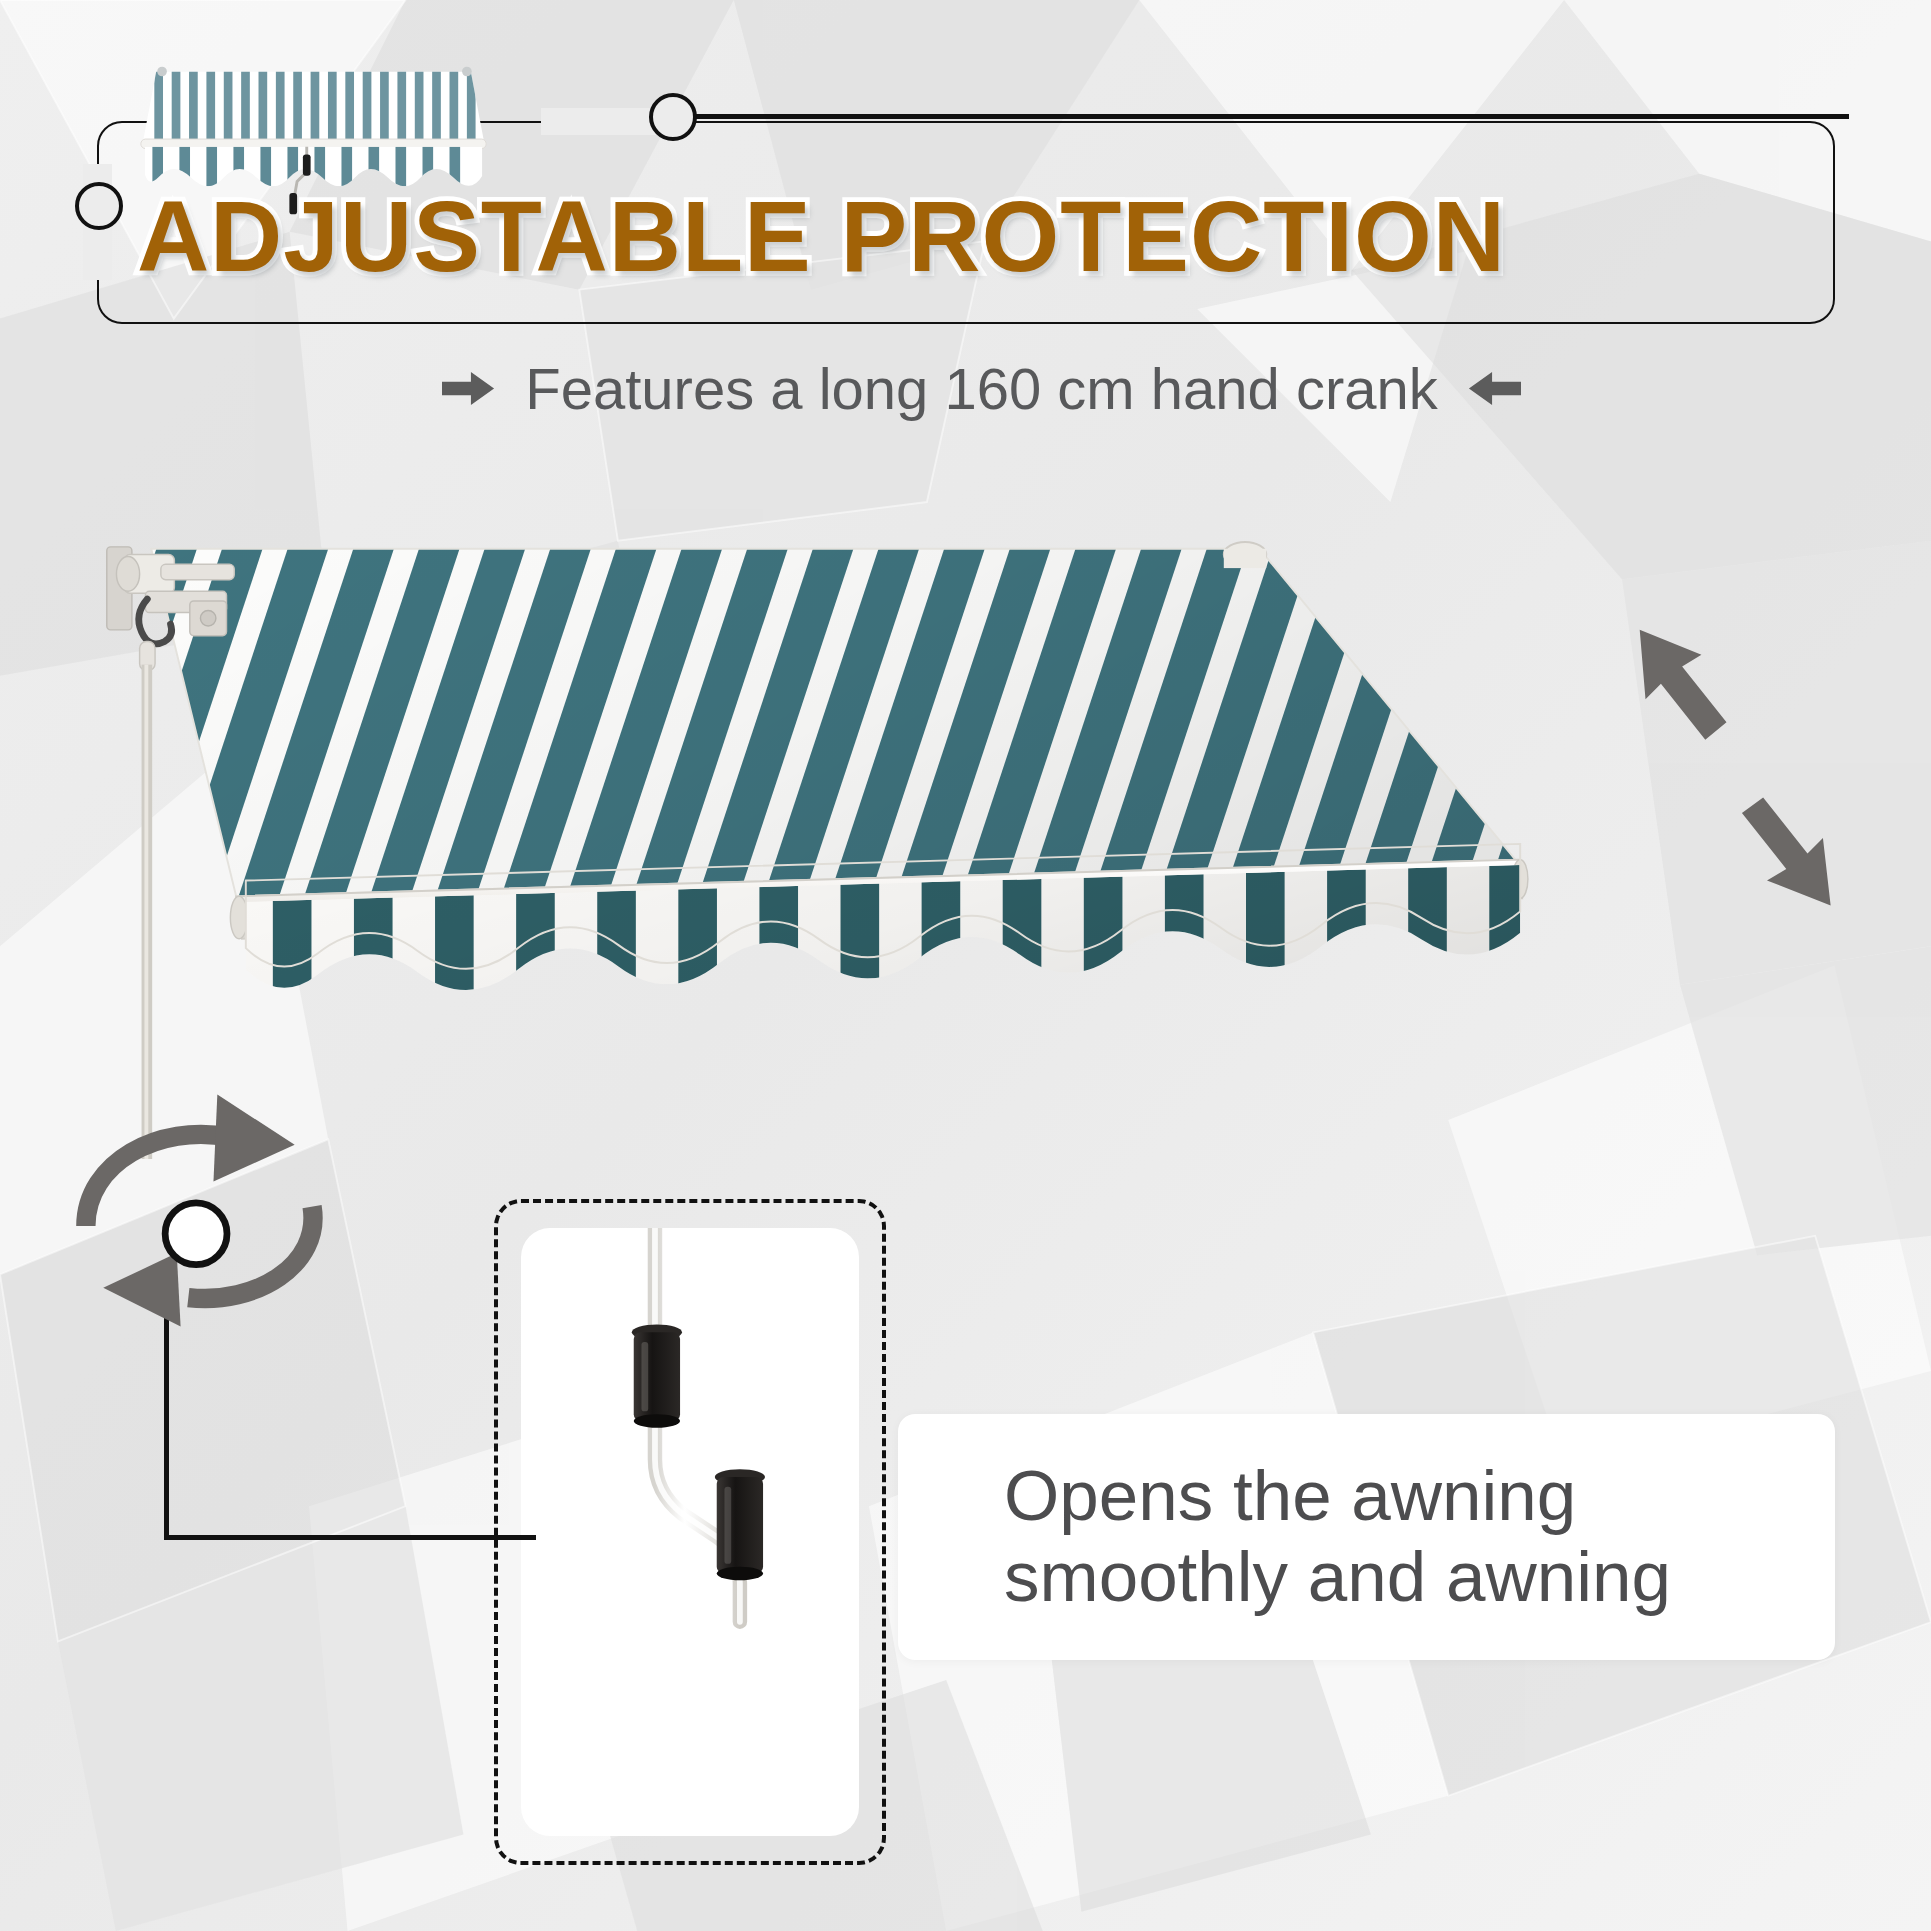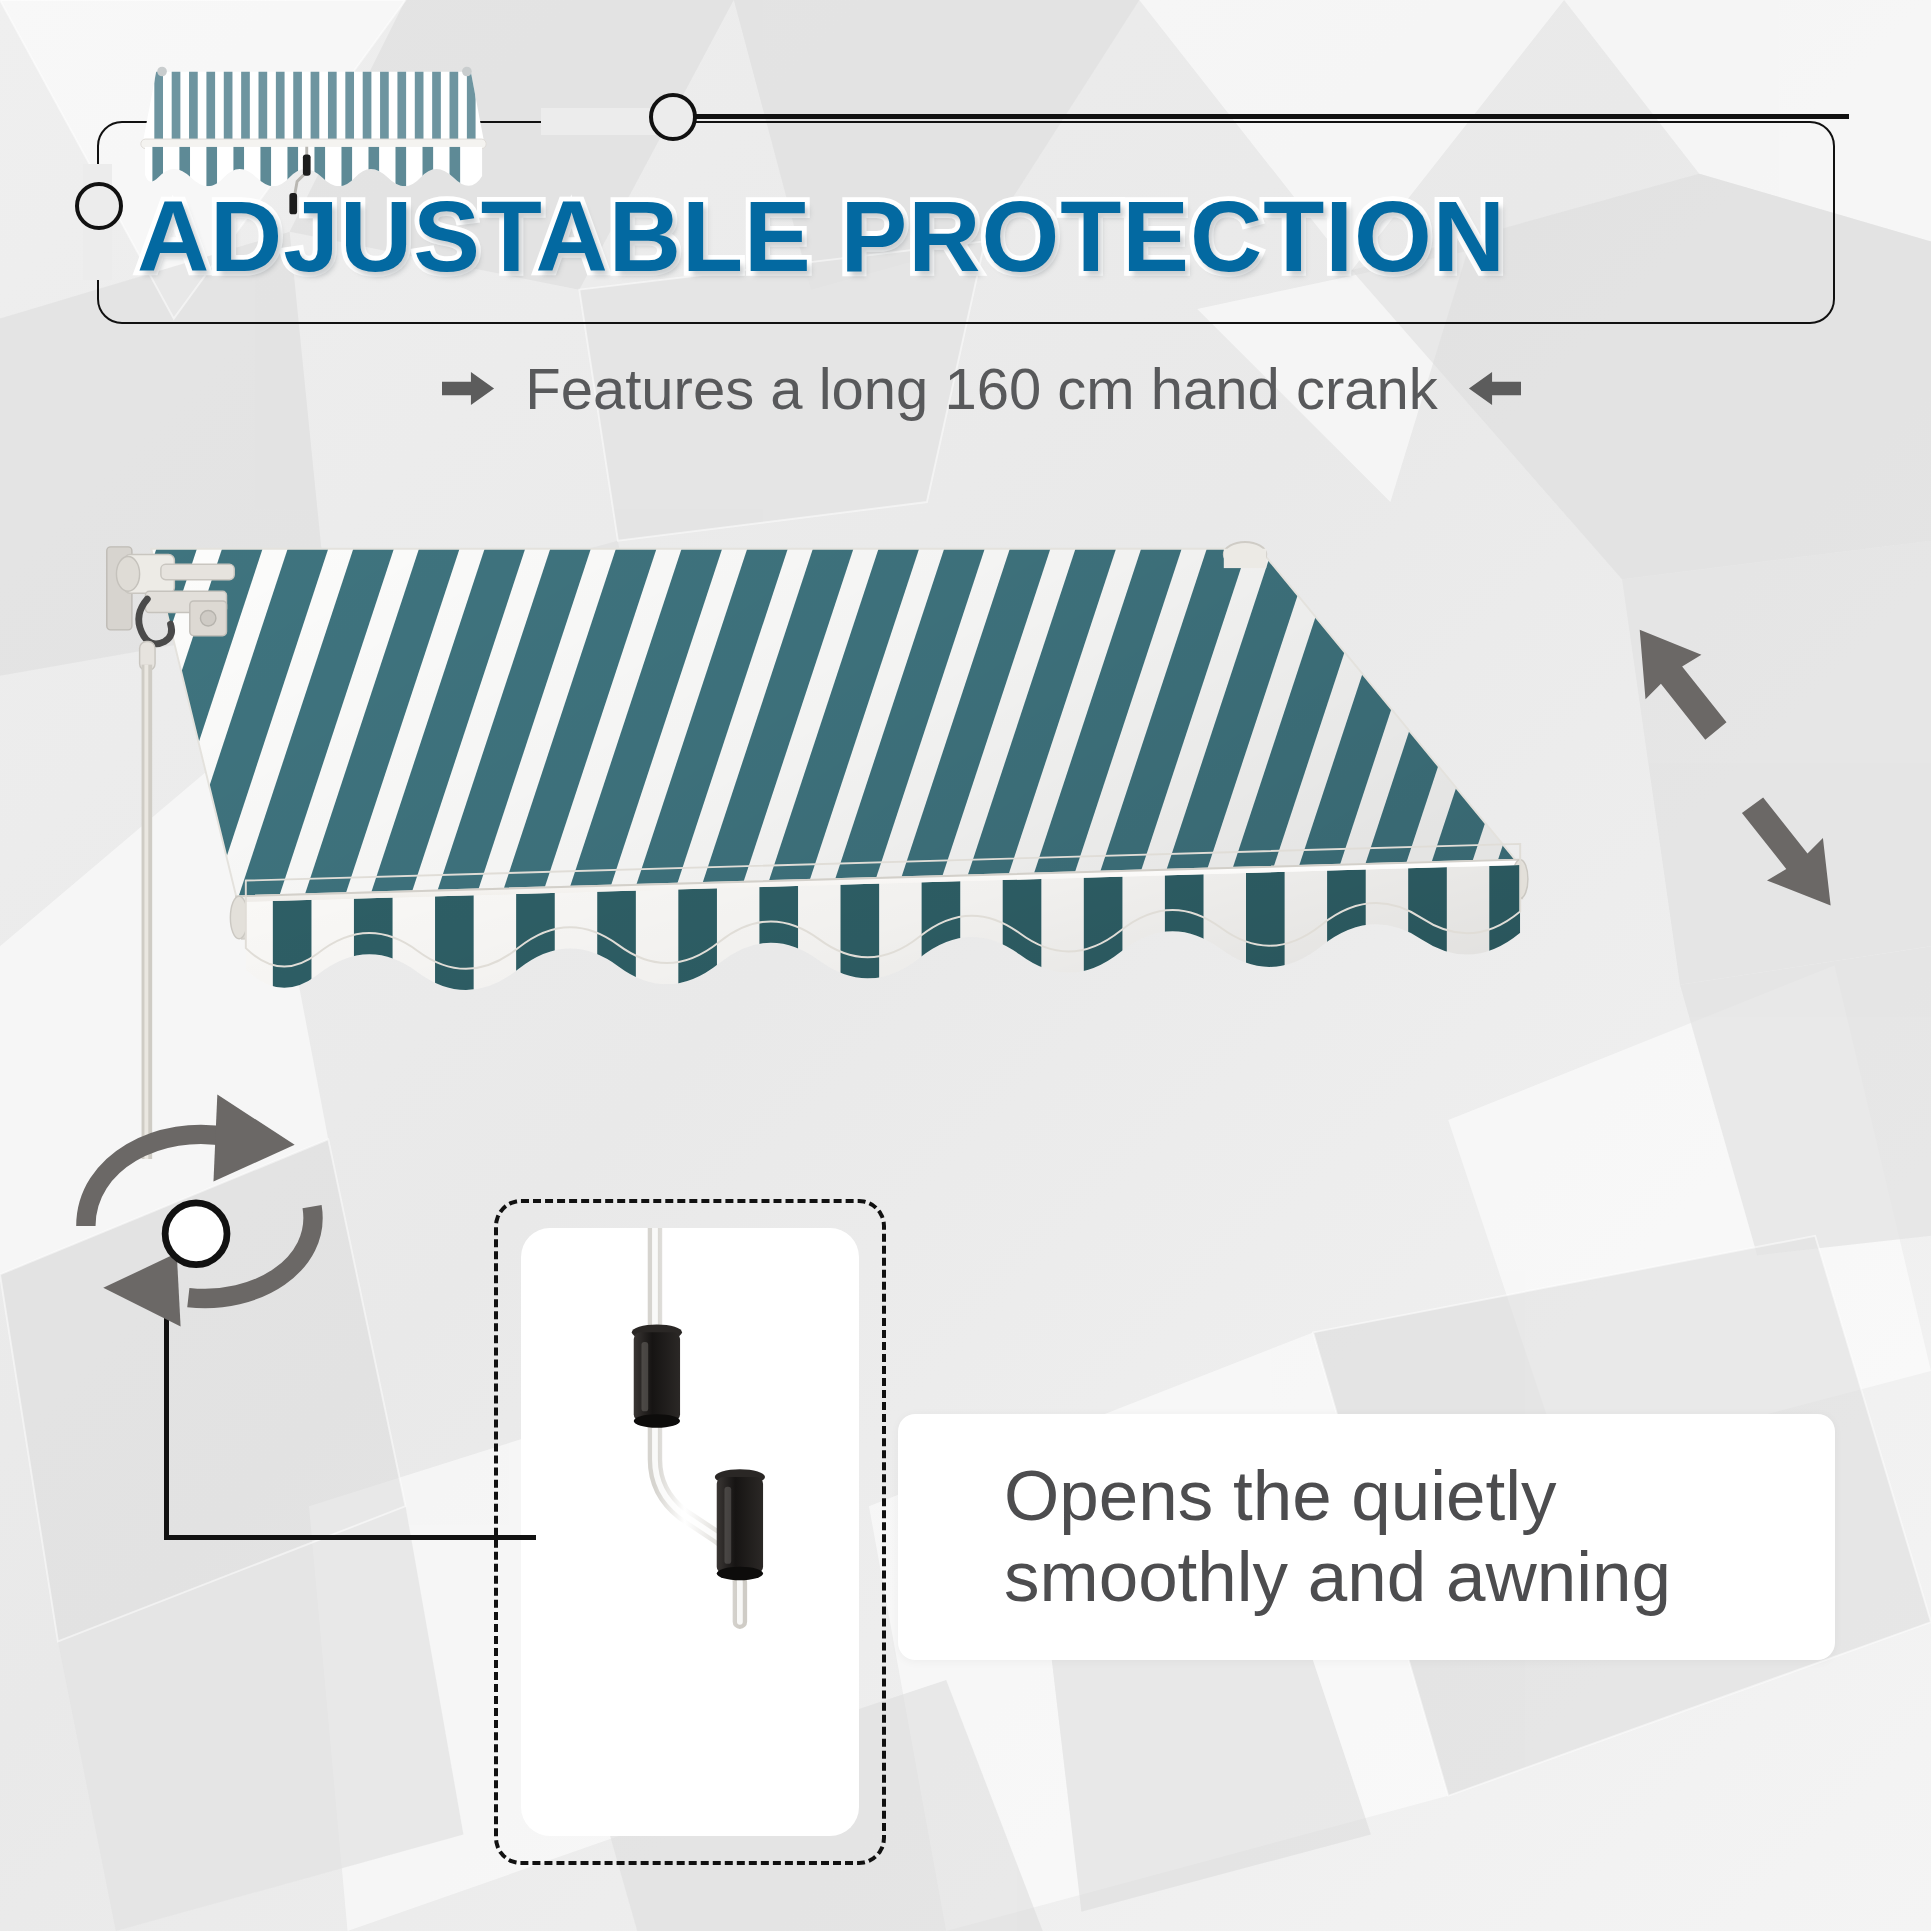--- a/index.html
+++ b/index.html
@@ -39,21 +39,21 @@
   .conn-circle-left{ left:75px; top:182px; width:48px; height:48px; }
   .conn-line-left-v{ left:164px; top:1284px; width:4.8px; height:256px; }
   .conn-line-left-h{ left:164px; top:1535px; width:372px; height:4.8px; }
 
   
   .title{
     position:absolute; left:0; top:179px; width:1643px;
     text-align:center; z-index:7;
     font-size:100px; font-weight:700; letter-spacing:1px;
     font-family:"Liberation Sans Narrow","Liberation Sans", sans-serif;
-    color:#0369a1;
+    color:#a16207;
     transform:scaleX(1.0);
     -webkit-text-stroke:9.7px #ffffff;
     paint-order:stroke fill;
     text-shadow:3.9px 4.8px 4.8px rgba(120,130,135,.38);
     white-space:nowrap;
   }
   .subtitle{
     position:absolute; left:0; top:355px; width:1931px;
     text-align:center; z-index:7;
     font-size:58px; color:#58595b; font-weight:400;
@@ -409,18 +409,18 @@
 
     <g>
       <ellipse cx="206" cy="258" rx="26" ry="8" fill="#2a2725"></ellipse>
       <rect x="182" y="258" width="48" height="100" rx="7" fill="url(#gripg)"></rect>
       <ellipse cx="206" cy="358" rx="24" ry="7" fill="#0d0c0b"></ellipse>
       <rect x="190" y="268" width="7" height="80" rx="3" fill="#6a6663" opacity=".5"></rect>
     </g>
   </svg>
 
   <div class="panel">
-    <div class="panel-line">Opens the quietly</div>
+    <div class="panel-line">Opens the awning</div>
     <div class="panel-line">smoothly and awning</div>
   </div>
 
 </div>
 
 
 </body></html>

